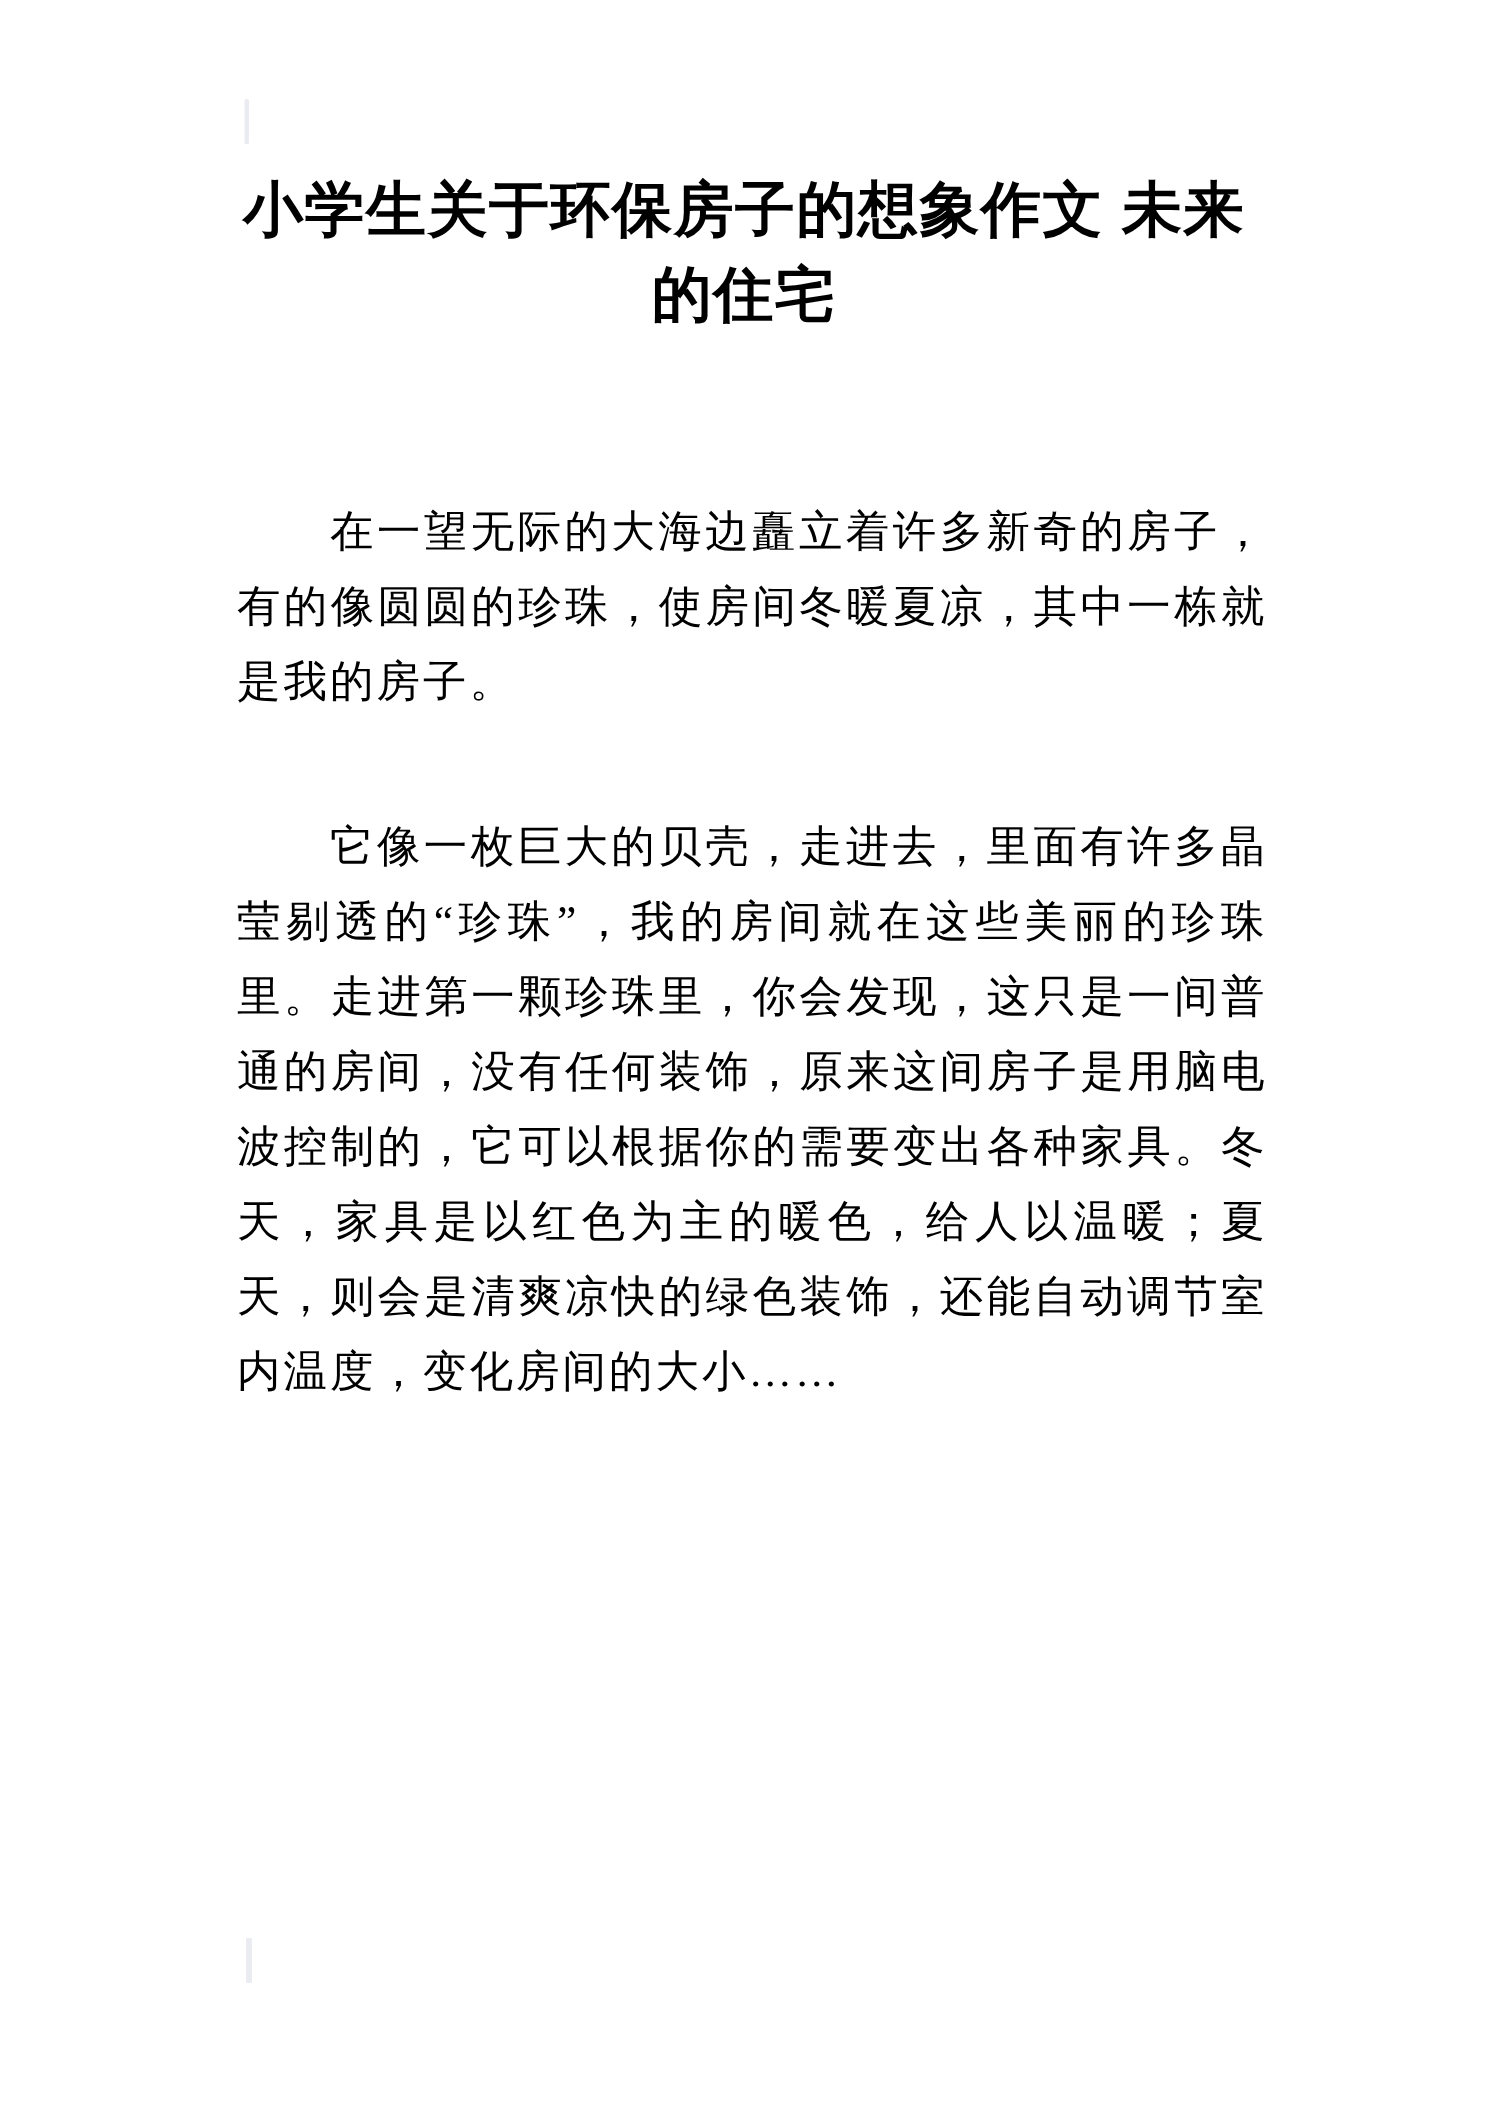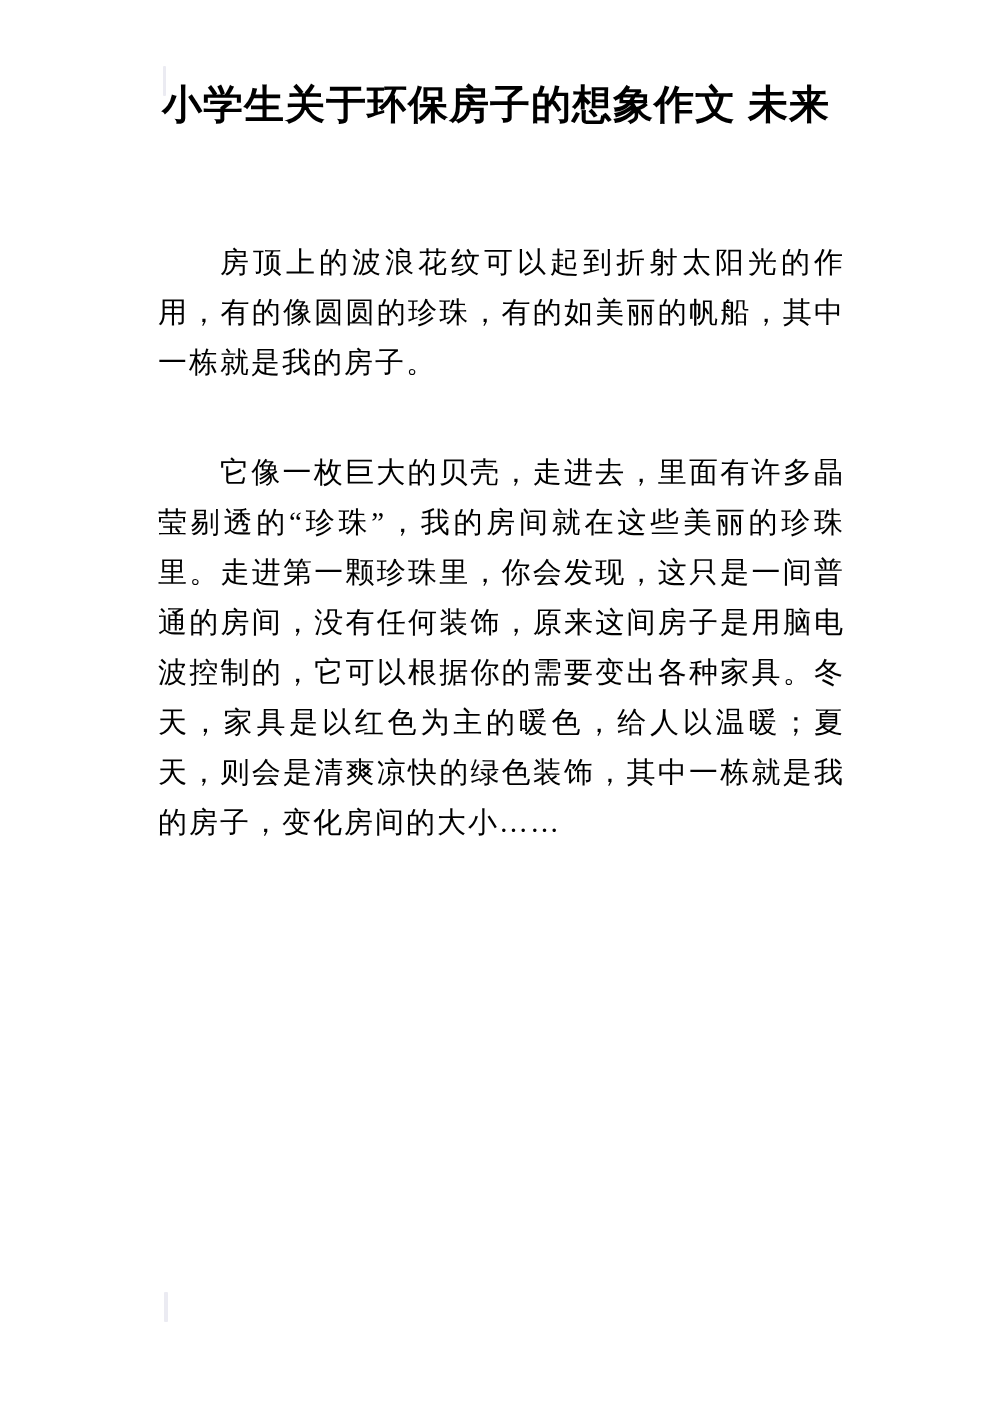--- a/index.html
+++ b/index.html
@@ -23,21 +23,21 @@
   
   .artifact {
     position: absolute;
     background: #ebebf2;
     border-radius: 1px;
   }
   .artifact.top    { left: 163px; top: 66px;   width: 3px; height: 30px; }
   .artifact.bottom { left: 164px; top: 1292px; width: 4px; height: 30px; }
 
   h1.doc-title {
-    margin: 76px 80px 0 80px;
+    margin: 112px 80px 0 80px;
     text-align: center;
     font-family: "Liberation Sans", "DejaVu Sans", sans-serif;
     font-weight: bold;
     font-size: 40px;
     line-height: 57px;
     letter-spacing: 1px;
     color: #000000;
   }
   h1.doc-title .title-line { display: block; }
 
@@ -60,20 +60,21 @@
 </head>
 <body>
 
 <div class="page">
 
   <span class="artifact top"></span>
   <span class="artifact bottom"></span>
 
   <h1 class="doc-title">
     <span class="title-line">小学生关于环保房子的想象作文 未来</span>
+    <span class="title-line">的住宅</span>
   </h1>
 
   <div class="content">
-    <p>房顶上的波浪花纹可以起到折射太阳光的作用，有的像圆圆的珍珠，有的如美丽的帆船，其中一栋就是我的房子。</p>
-    <p>它像一枚巨大的贝壳，走进去，里面有许多晶莹剔透的“珍珠”，我的房间就在这些美丽的珍珠里。走进第一颗珍珠里，你会发现，这只是一间普通的房间，没有任何装饰，原来这间房子是用脑电波控制的，它可以根据你的需要变出各种家具。冬天，家具是以红色为主的暖色，给人以温暖；夏天，则会是清爽凉快的绿色装饰，其中一栋就是我的房子，变化房间的大小……</p>
+    <p>在一望无际的大海边矗立着许多新奇的房子，有的像圆圆的珍珠，使房间冬暖夏凉，其中一栋就是我的房子。</p>
+    <p>它像一枚巨大的贝壳，走进去，里面有许多晶莹剔透的“珍珠”，我的房间就在这些美丽的珍珠里。走进第一颗珍珠里，你会发现，这只是一间普通的房间，没有任何装饰，原来这间房子是用脑电波控制的，它可以根据你的需要变出各种家具。冬天，家具是以红色为主的暖色，给人以温暖；夏天，则会是清爽凉快的绿色装饰，还能自动调节室内温度，变化房间的大小……</p>
   </div>
 
 </div>
 
 </body></html>

